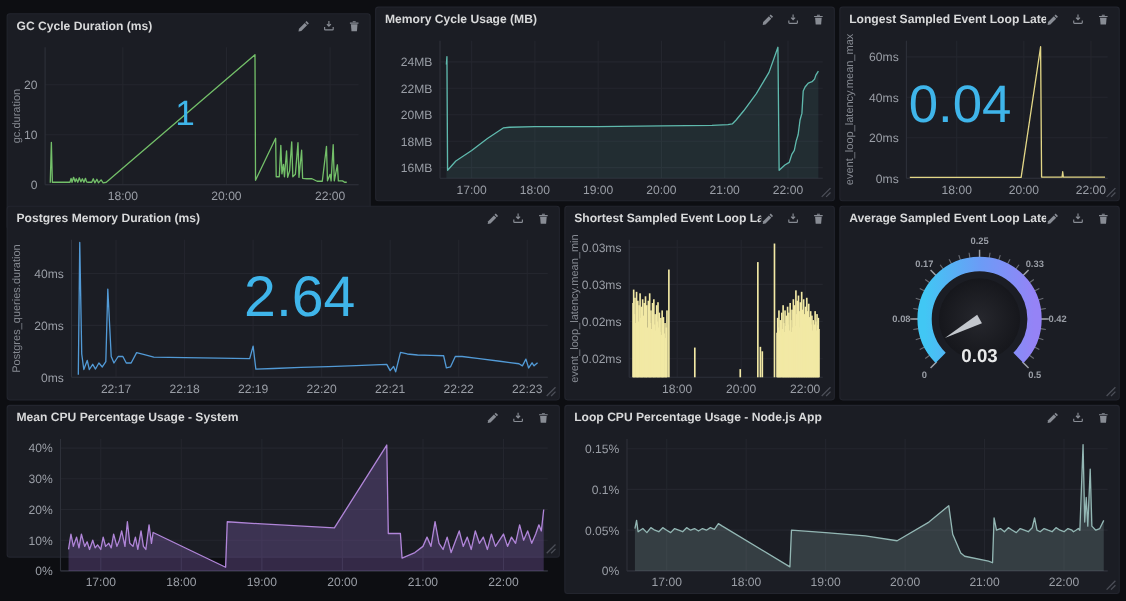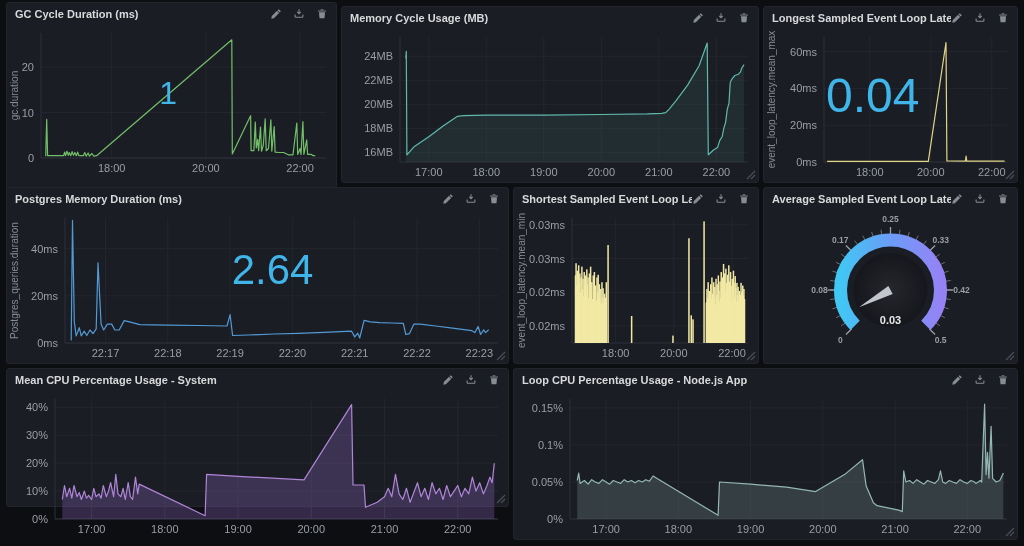--- a/index.html
+++ b/index.html
@@ -7,30 +7,30 @@
   .dash{position:relative;width:1024px;height:546px;background:#0d0e12;}
   .panel{position:absolute;background:#1b1d24;border:1px solid #23252e;border-radius:3px;box-sizing:border-box;}
   .phead{height:22px;display:flex;align-items:center;padding:0 8px;cursor:move;}
   .ptitle{font-size:11px;font-weight:bold;color:#d8d9da;flex:1;white-space:nowrap;overflow:hidden;}
   .pacts{display:flex;gap:11px;align-items:center;color:#888c94;}
   .pacts svg{width:12px;height:12px;display:block;cursor:pointer;}
   .chart{position:absolute;left:0;right:0;top:22px;bottom:0;}
   .bigval{position:absolute;color:#3fb5ea;font-weight:300;transform:translate(-50%,-50%);pointer-events:none;}
   .bv0{left:49%;top:46%;font-size:32px;}
   .bv2{left:43%;top:50%;font-size:48px;}
-  .bv3{left:53%;top:47%;font-size:42px;}
-  .gauge-value{position:absolute;left:50%;top:126px;transform:translateX(-50%);color:#e8e9ea;font-size:11px;font-weight:bold;}
+  .bv3{left:53%;top:47%;font-size:52px;}
+  .gauge-value{position:absolute;left:50%;top:126px;transform:translateX(-50%);color:#e8e9ea;font-size:17px;font-weight:bold;}
   .resize{position:absolute;right:2px;bottom:2px;width:10px;height:10px;cursor:nwse-resize;}
 </style>
 </head>
 <body>
 
 <div class="dash">
 
-  <div class="panel" style="left:6px;top:2px;width:331px;height:197px">
+  <div class="panel" style="left:6px;top:12px;width:331px;height:197px">
     <div class="phead">
       <span class="ptitle">GC Cycle Duration (ms)</span>
       <span class="pacts">
         <svg viewBox="0 0 16 16" fill="currentColor">
             <path d="M11.6 1.6l2.8 2.8-1.5 1.5-2.8-2.8z"></path>
             <path d="M9.4 3.8l2.8 2.8-7 7-3.4.6.6-3.4z"></path>
           </svg>
         <svg viewBox="0 0 16 16" fill="none" stroke="currentColor" stroke-width="1.4">
             <path d="M8 1.5v6.2M5.6 5.3L8 7.8l2.4-2.5"></path>
             <path d="M2.8 8.8v2.6c0 .5.4.9.9.9h8.6c.5 0 .9-.4.9-.9V8.8"></path>

